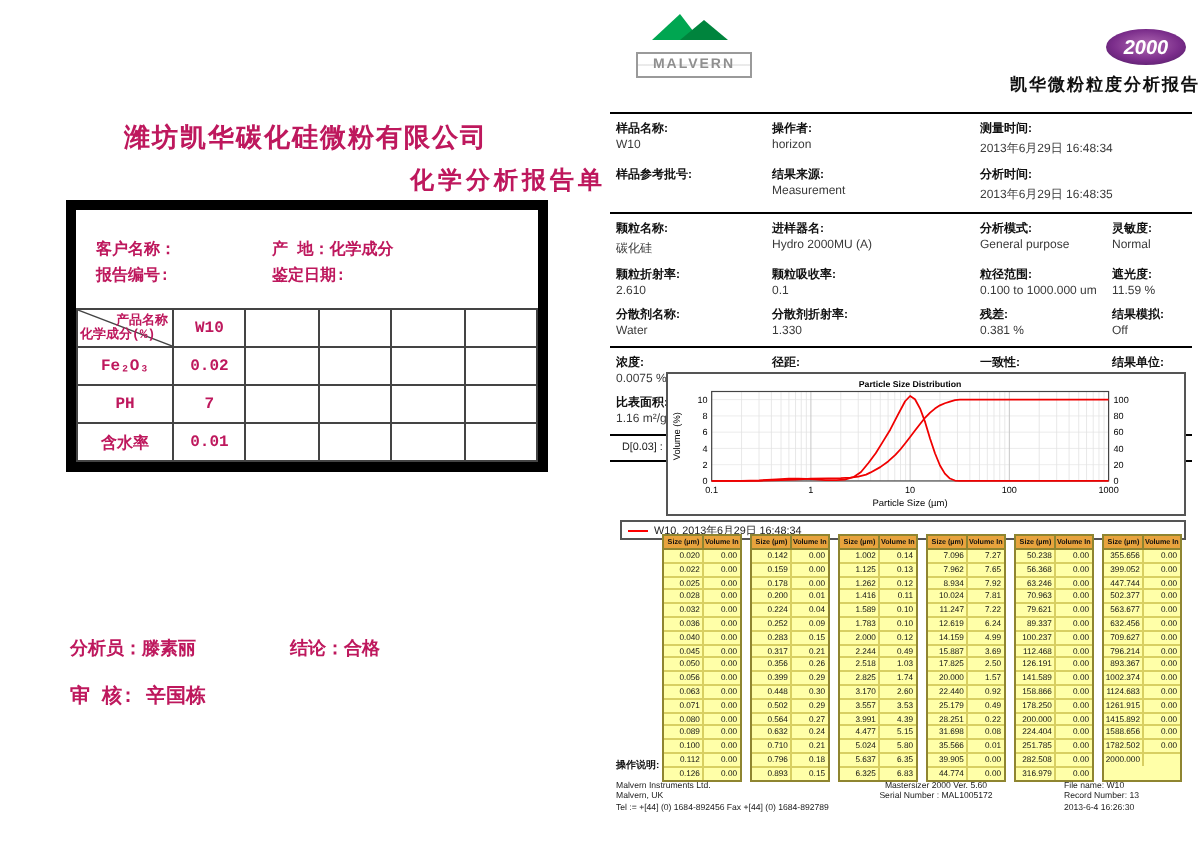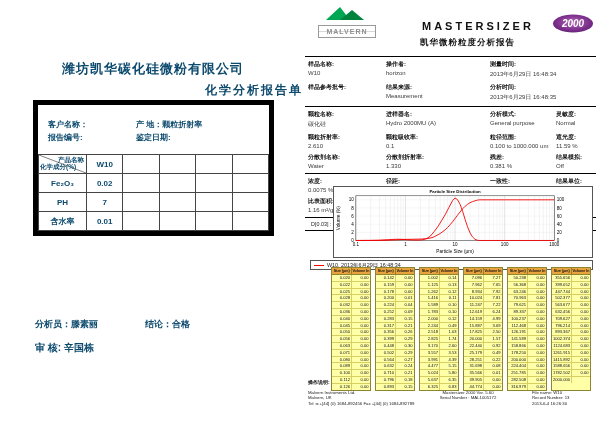--- a/index.html
+++ b/index.html
@@ -1,20 +1,20 @@
 <!DOCTYPE html>
 <html><head>
 <meta charset="utf-8">
 <style>
 *{margin:0;padding:0;box-sizing:border-box}
 html,body{width:600px;height:424px;overflow:hidden;background:#fff}
 body{position:relative;font-family:"Liberation Sans","DejaVu Sans",sans-serif;color:#111}
 
 
-#left-page{position:absolute;left:0;top:0;width:300px;height:365px;font-family:Liberation Sans, sans-serif;color:#0c4a6e}
+#left-page{position:absolute;left:0;top:0;width:300px;height:365px;font-family:Liberation Mono, monospace;color:#be185d}
 #lp-company{position:absolute;left:3px;top:60px;width:300px;text-align:center;font-size:13px;font-weight:bold;letter-spacing:1px}
 #lp-title{position:absolute;left:3px;top:82px;width:300px;text-align:right;font-size:12px;font-weight:bold;letter-spacing:2px}
 #chem-box{position:absolute;left:33px;top:100px;width:241px;border:5px solid #000000}
 #chem-head{height:49px;position:relative;font-size:8px;font-weight:bold}
 #chem-head .f1{position:absolute;left:10px;top:14px}
 #chem-head .f2{position:absolute;left:10px;top:27px}
 #chem-head .f3{position:absolute;left:98px;top:14px}
 #chem-head .f4{position:absolute;left:98px;top:27px}
 #chem-grid-table{width:100%;border-collapse:collapse;font-size:8px;table-layout:fixed}
 #chem-grid-table td{border:1px solid #444;height:19px;text-align:center;font-weight:bold;overflow:hidden}
@@ -26,21 +26,21 @@
 #lp-sign1{position:absolute;left:35px;top:318px;font-size:9px;font-weight:bold}
 #lp-sign2{position:absolute;left:145px;top:318px;font-size:9px;font-weight:bold}
 #lp-sign3{position:absolute;left:35px;top:341px;font-size:10px;font-weight:bold}
 
 
 #right-page{position:absolute;left:300px;top:0;width:300px;height:424px}
 #malvern-logo{position:absolute;left:18px;top:6px;width:58px}
 #malvern-box{border:1px solid #9a9a9a;height:13px;line-height:12px;text-align:center;font-size:7px;font-weight:bold;letter-spacing:1px;color:#8f8f8f;background:linear-gradient(#fff 45%,#d9d9d9 50%,#fff 55%)}
 #ms-word{position:absolute;left:122px;top:20px;font-size:11px;font-weight:bold;letter-spacing:3px;color:#111}
 #ms2000{position:absolute;left:252px;top:13px;width:42px;height:21px}
-#cn-title{position:absolute;left:120px;top:37px;width:180px;text-align:left;font-size:8.5px;font-weight:bold;letter-spacing:1px}
+#cn-title{position:absolute;left:120px;top:37px;width:180px;text-align:right;font-size:8.5px;font-weight:bold;letter-spacing:1px}
 #info-wrap{position:absolute;left:5px;top:56px;width:291px}
 .info-sec{border-top:1.5px solid #000;padding:2px 0 1px}
 .info-row{display:grid;grid-template-columns:78px 104px 66px 43px;padding:1px 3px 3px}
 .info-cell .lab{font-weight:bold;font-size:6px;white-space:nowrap}
 .info-cell .val{font-size:6px;color:#3a3a3a;margin-top:1px;white-space:nowrap}
 #dvals{border-top:1.5px solid #000;border-bottom:1.5px solid #000;display:flex;justify-content:space-between;padding:3px 6px;font-size:5.4px;color:#222}
 #chart-box{position:absolute;left:33px;top:186px;width:260px;height:72px;border:1px solid #555;background:#fff}
 #chart-box svg{width:100%;height:100%;font-family:"Liberation Sans","DejaVu Sans",sans-serif}
 #legend-box{position:absolute;left:10px;top:260px;width:283px;height:10px;border:1px solid #555;display:flex;align-items:center;font-size:5.4px;padding:0 3px;color:#222}
 .legend-dash{width:10px;border-top:1.2px solid #f00;margin-right:3px}
@@ -63,21 +63,21 @@
 <body>
 
 <div id="left-page">
   <div id="lp-company">潍坊凯华碳化硅微粉有限公司</div>
   <div id="lp-title">化学分析报告单</div>
 
   <div id="chem-box">
     <div id="chem-head">
       <span class="f1">客户名称：</span>
       <span class="f2">报告编号:</span>
-      <span class="f3">产    地：颗粒折射率</span>
+      <span class="f3">产    地：化学成分</span>
       <span class="f4">鉴定日期:</span>
     </div>
     <table id="chem-grid-table">
       <tbody id="chem-grid">
           <tr>
             <td class="diagcell c0">
               <svg viewBox="0 0 48 19" preserveAspectRatio="none">
                 <line x1="0" y1="0" x2="48" y2="19" stroke="#444" stroke-width="0.7"></line>
               </svg>
               <span class="dt">产品名称</span>
@@ -125,21 +125,20 @@
 <div id="right-page">
 
   <div id="malvern-logo">
     <svg width="58" height="15" viewBox="0 0 58 15">
       <polygon points="8,14 22,1 32,14" fill="#00a651"></polygon>
       <polygon points="22,14 34,4 46,14" fill="#00843d"></polygon>
     </svg>
     <div id="malvern-box">MALVERN</div>
   </div>
 
-  <div id="ms-word">MASTERSIZER</div>
 
   <div id="ms2000">
     <svg width="42" height="21" viewBox="0 0 42 21">
       <defs>
         <radialGradient id="pg" cx="50%" cy="45%" r="70%">
           <stop offset="0%" stop-color="#b06ab3"></stop>
           <stop offset="60%" stop-color="#7b2d8b"></stop>
           <stop offset="100%" stop-color="#4d1b61"></stop>
         </radialGradient>
       </defs>

